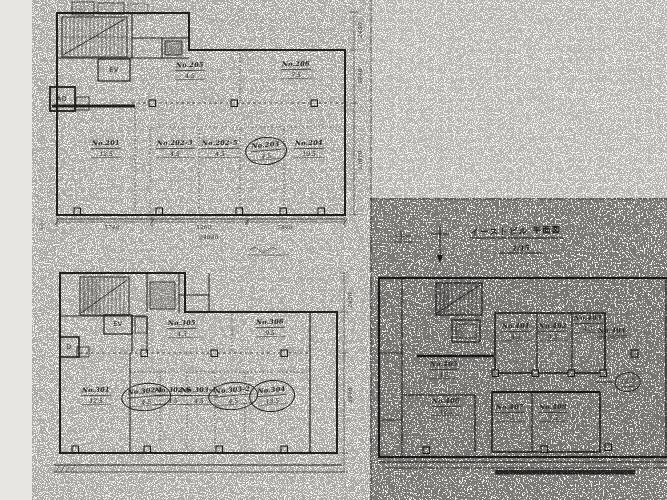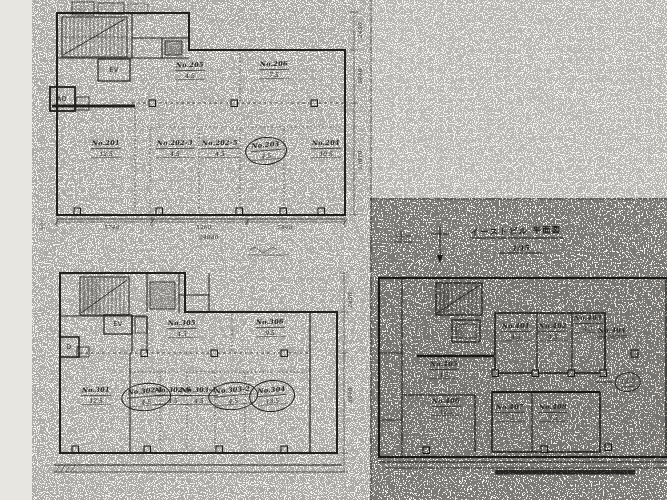--- a/index.html
+++ b/index.html
@@ -198,41 +198,41 @@
 
   <rect x="338" y="198" width="329" height="302" filter="url(#nHeavy)" opacity="0.5"></rect>
   <rect x="0" y="0" width="340" height="500" filter="url(#nLight)" opacity="0.3"></rect>
   <rect x="338" y="0" width="329" height="200" filter="url(#nLight)" opacity="0.25"></rect>
 </svg>
 
   <div class="lbl" style="left:158px;top:71px">
     <span class="no">No.205</span>
     <span class="ar">4.5</span>
   </div>
-  <div class="lbl" style="left:242px;top:70px">
+  <div class="lbl" style="left:264px;top:70px">
     <span class="no">No.206</span>
     <span class="ar">7.5</span>
   </div>
   <div class="lbl" style="left:74px;top:149px">
     <span class="no">No.201</span>
     <span class="ar">12.5</span>
   </div>
   <div class="lbl" style="left:143px;top:149px">
     <span class="no">No.202-3</span>
     <span class="ar">4.5</span>
   </div>
   <div class="lbl" style="left:188px;top:149px">
     <span class="no">No.202-5</span>
     <span class="ar">4.5</span>
   </div>
   <div class="lbl circ" style="left:234px;top:151px">
     <span class="no">No.203</span>
     <span class="ar">4.5</span>
   </div>
-  <div class="lbl" style="left:294px;top:149px">
+  <div class="lbl" style="left:277px;top:149px">
     <span class="no">No.204</span>
     <span class="ar">10.5</span>
   </div>
   <div class="tag" style="left:82px;top:70px">EV</div>
   <div class="tag" style="left:30px;top:99px">AD</div>
   <div class="dim" style="left:80px;top:227px">5740</div>
   <div class="dim" style="left:172px;top:227px">5260</div>
   <div class="dim" style="left:253px;top:227px">7840</div>
   <div class="dim total" style="left:177px;top:237px">24080</div>
   <div class="dim rot" style="left:328px;top:30px">2450</div>

